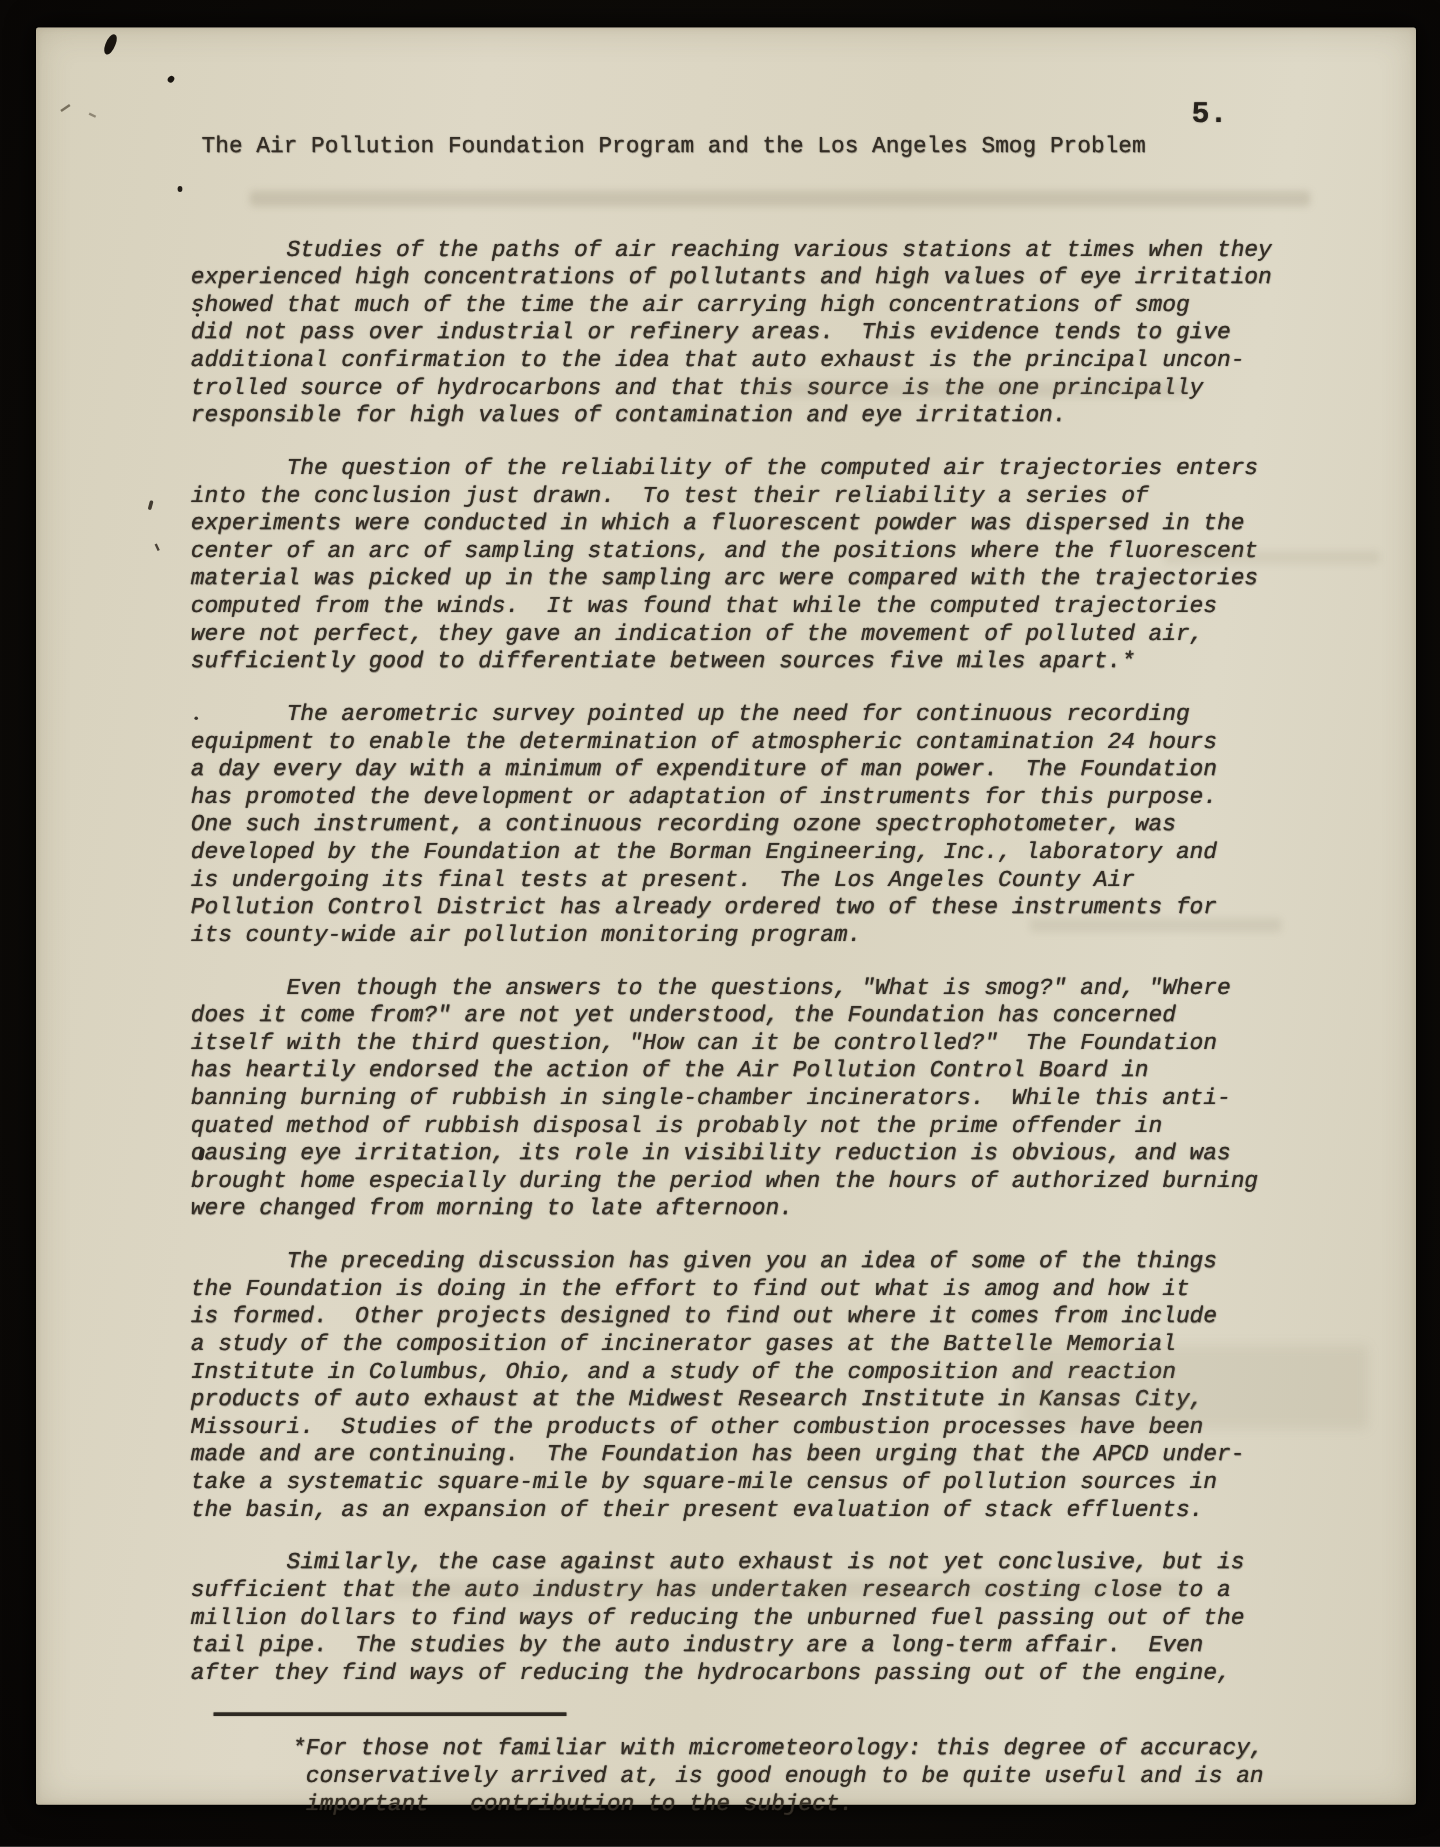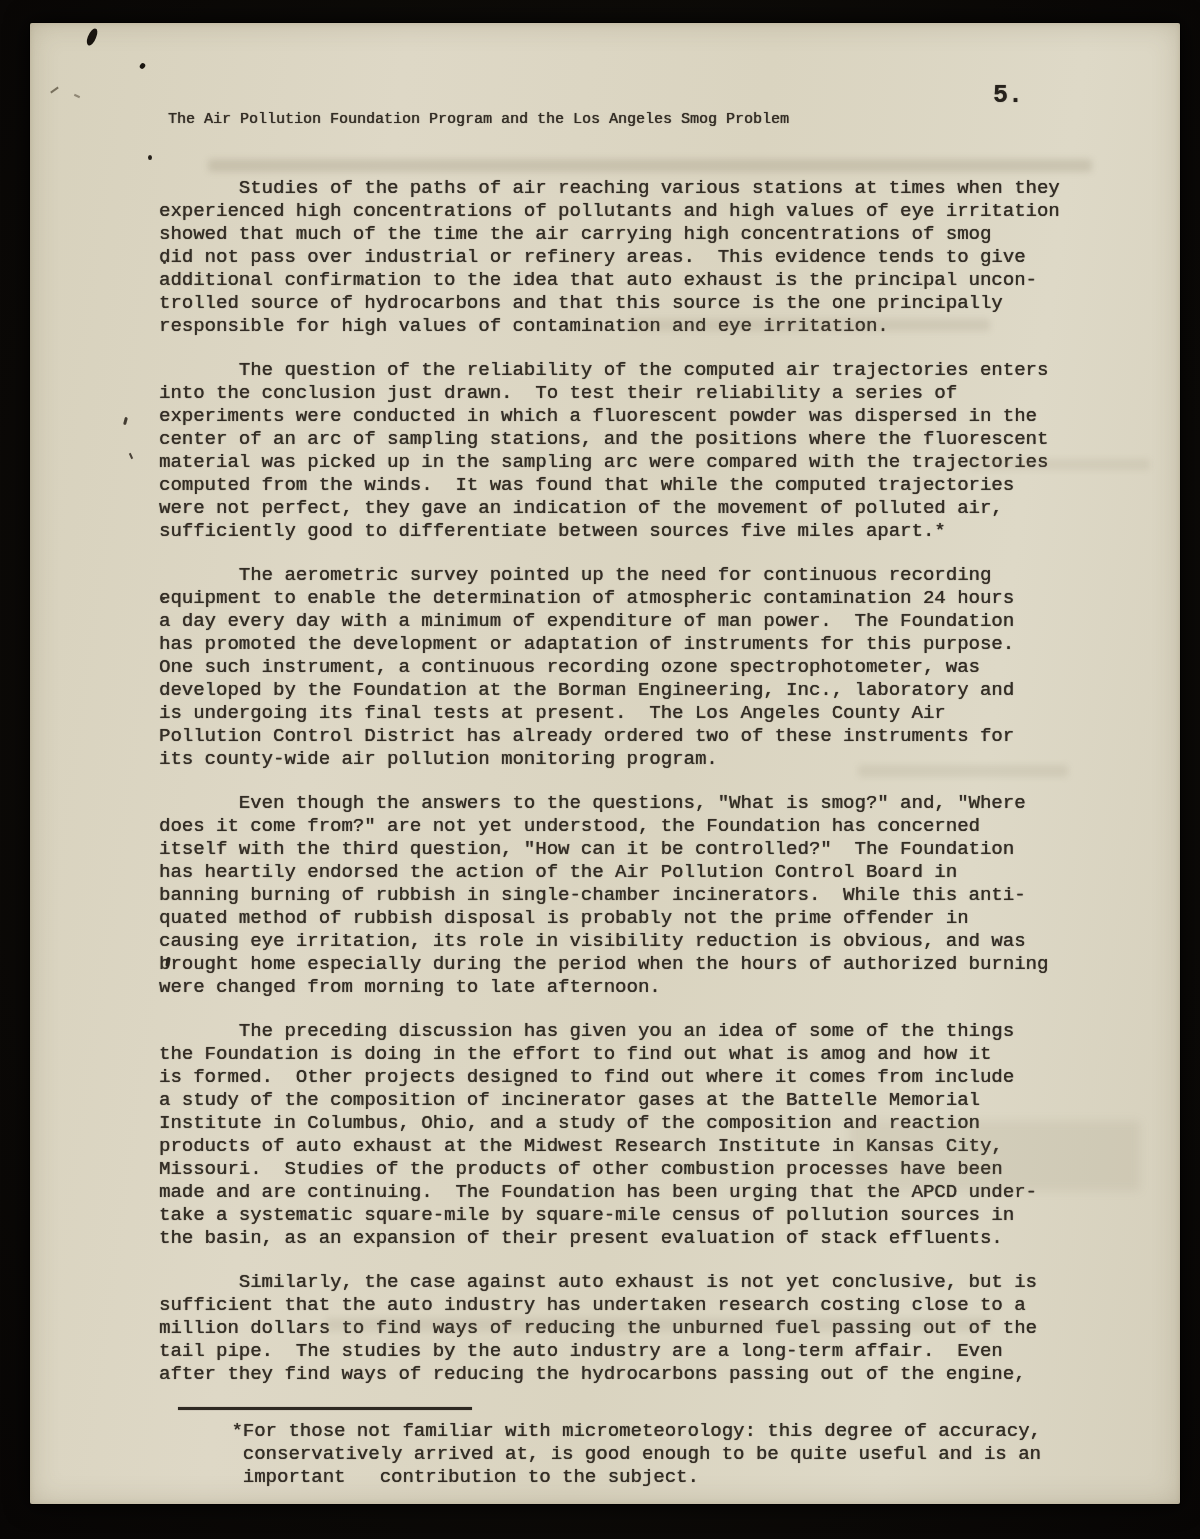--- a/index.html
+++ b/index.html
@@ -31,40 +31,41 @@
     left: 963px; top: 58px;
     font-size: 25px;
     font-weight: bold;
     color: #27221c;
     text-shadow: 0 0 1px rgba(39,34,28,0.8);
   }
   .title {
     position: absolute;
     left: 138px; top: 88px;
     margin: 0;
-    font-size: 15px;
+    font-size: 19px;
     font-weight: normal;
     white-space: pre;
     color: #332d25;
     text-shadow: 0 0 1px rgba(51,45,37,0.85), 0.4px 0.4px 0.6px rgba(51,45,37,0.45);
   }
   .content {
     position: absolute;
-    left: 129px; top: 154px;
+    left: 129px; top: 174px;
     width: 930px;
+    font-style: italic;
   }
   .para, .footnote {
     margin: 0 0 21px 0;
     font-size: 19px;
     line-height: 23px;
     white-space: pre;
     color: #332d25;
     text-shadow: 0 0 1px rgba(51,45,37,0.85), 0.4px 0.4px 0.6px rgba(51,45,37,0.45);
   }
-  .footnote { margin: 4px; }
+  .footnote { margin: 16px; }
   .footnote-rule {
     width: 294px; height: 3px;
     margin: 5px 0 10px 19px;
     background: #2e2922;
     box-shadow: 0 0 1px rgba(46,41,34,0.7);
   }
   
   .speck { position: absolute; pointer-events: none; }
   .sp1  { left: 58px;  top: 5px;    width: 8px;   height: 18px; background: #17130f; border-radius: 60% 40% 55% 45%; transform: rotate(20deg); }
   .sp2  { left: 110px; top: 40px;   width: 5px;   height: 6px;  background: #1a1611; border-radius: 50%; transform: rotate(40deg); }

